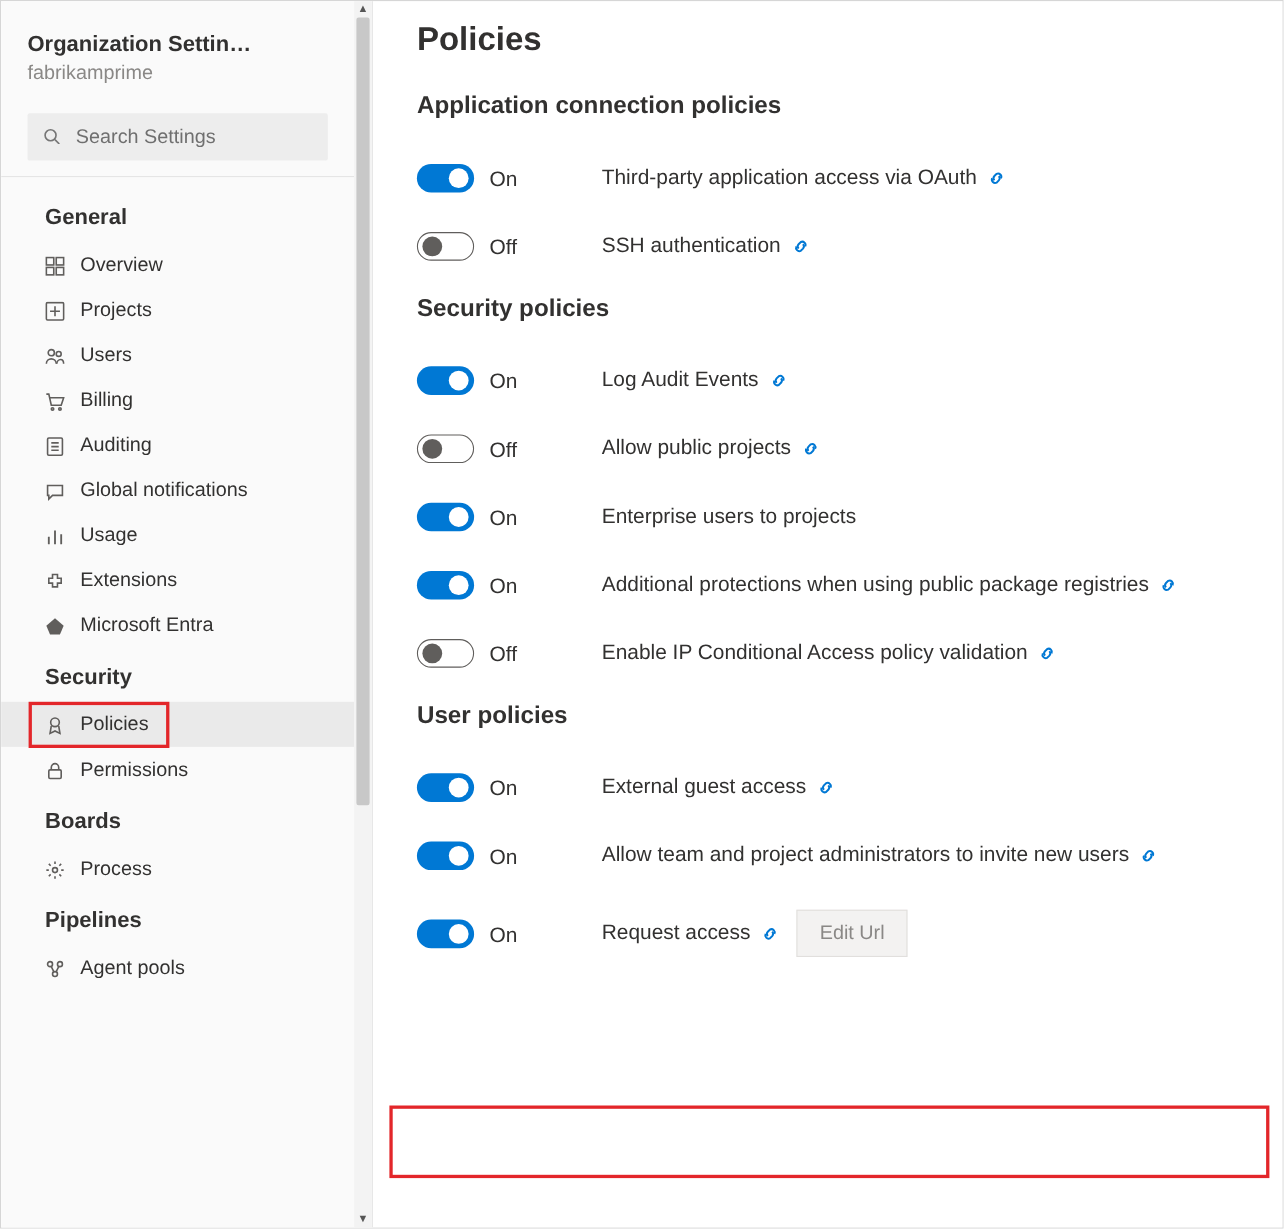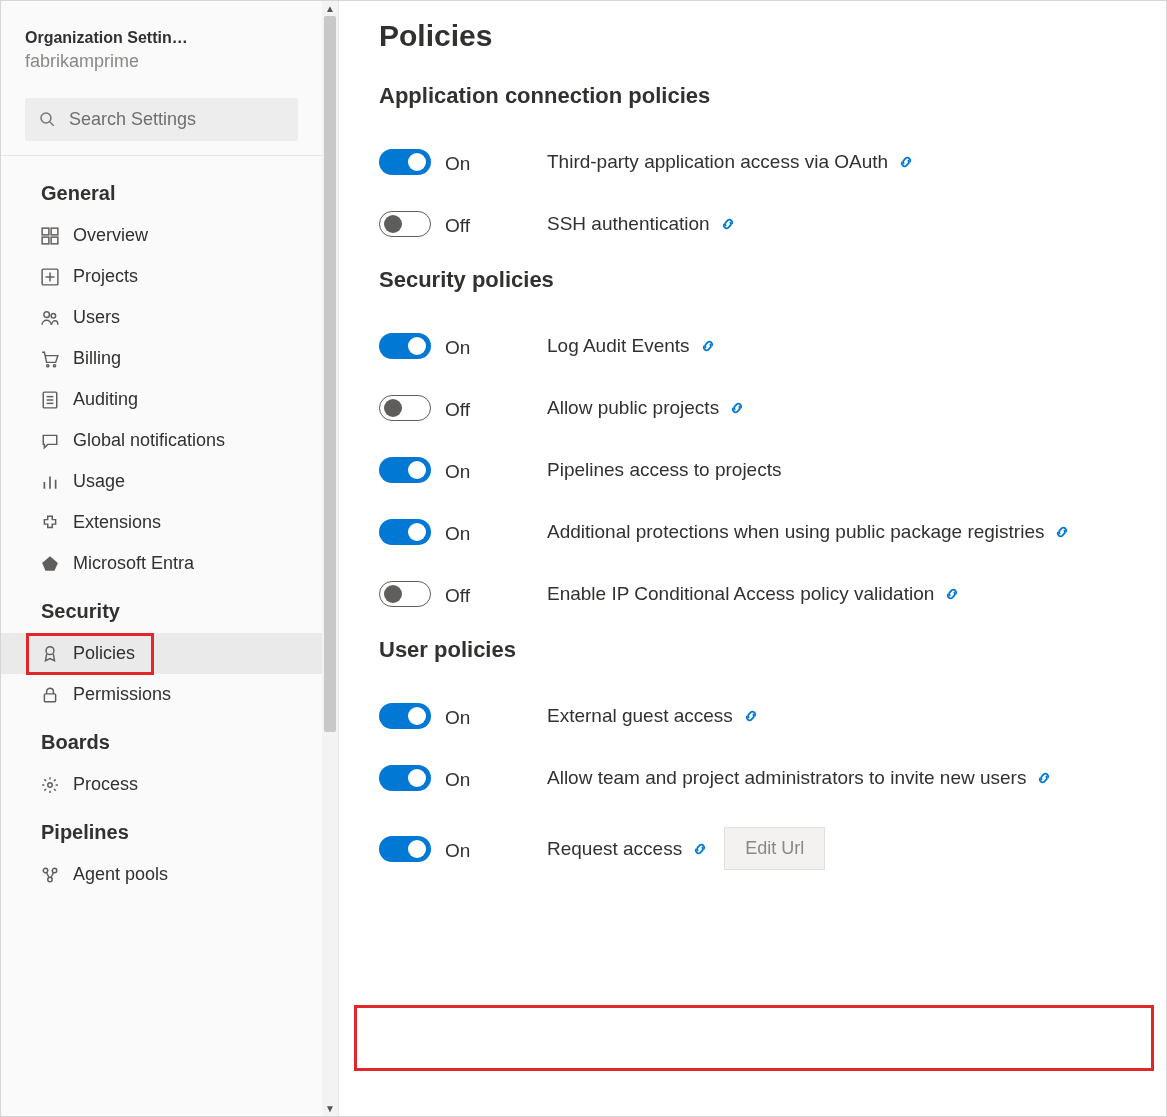--- a/index.html
+++ b/index.html
@@ -46,21 +46,21 @@
   }
   .sidebar-inner {
     padding-right: 16px;
     height: 100%;
     overflow: hidden;
   }
   .org-header {
     padding: 28px 24px 10px 24px;
   }
   .org-title {
-    font-size: 16px;
+    font-size: 20px;
     font-weight: 600;
     color: #323130;
     white-space: nowrap;
     overflow: hidden;
     text-overflow: ellipsis;
   }
   .org-subtitle {
     font-size: 18px;
     color: #8a8886;
     margin-top: 4px;
@@ -86,21 +86,21 @@
     margin: 0 0 10px 0;
   }
   .nav-group-title {
     font-size: 20px;
     font-weight: 700;
     color: #323130;
     padding: 16px 24px 10px 40px;
   }
   .nav-item {
     display: flex;
-    align-items: center;
+    align-items: flex-end;
     gap: 14px;
     padding: 10px 24px 10px 40px;
     font-size: 18px;
     color: #323130;
     cursor: pointer;
     position: relative;
   }
   .nav-item .icon {
     width: 18px; height: 18px; flex: 0 0 18px;
     color: #605e5c;
@@ -448,21 +448,21 @@
     </div>
 
     <div class="policy-row">
       <div class="toggle-group">
         <div class="toggle on">
             <div class="knob"></div>
           </div>
         <span class="toggle-label">On</span>
       </div>
       <div class="policy-desc">
-        <span>Pipelines access to projects</span>
+        <span>Enterprise users to projects</span>
       </div>
     </div>
 
     <div class="policy-row">
       <div class="toggle-group">
         <div class="toggle on">
             <div class="knob"></div>
           </div>
         <span class="toggle-label">On</span>
       </div>

